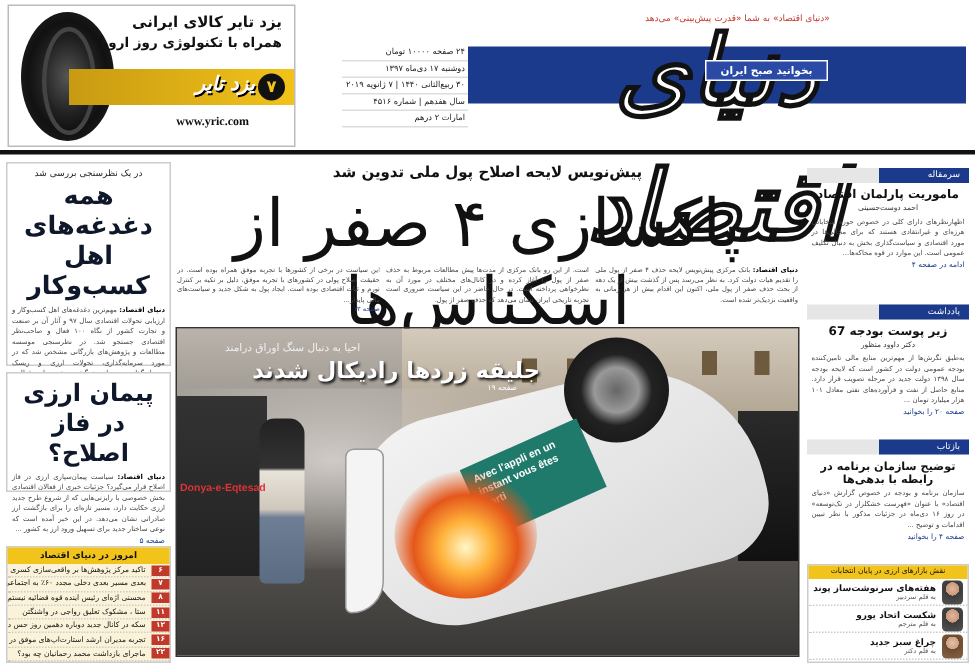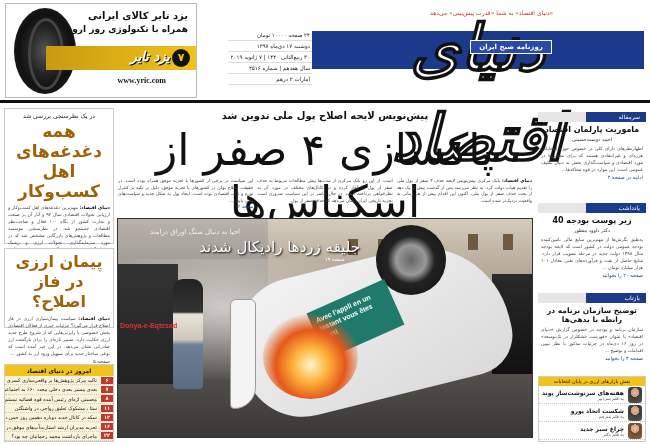--- a/index.html
+++ b/index.html
@@ -19,21 +19,21 @@
 #ad .url{position:absolute;right:30px;top:72px;font-size:8px;font-weight:bold;font-family:Liberation Serif, serif}
 #dateinfo{left:228px;top:30px;width:84px;font-size:5.5px;line-height:10px;color:#222}
 #dateinfo div{border-bottom:1px solid #ddd;padding-right:2px}
 #blue{left:312px;top:31px;width:332px;height:38px;background:#1b3a8c}
 #slogan{left:430px;top:9px;font-size:6px;color:#c0392b}
 #dailyTag{left:470px;top:40px;width:82px;height:14px;border:1px solid #fff;background:#2a4aa6;color:#fff;font-size:7px;text-align:center;line-height:12px;font-weight:bold}
 #logo{left:315px;top:3px;width:325px;height:90px;font-family:"DejaVu Serif",serif;font-size:64px;color:#fff;-webkit-text-stroke:1.5px #111;letter-spacing:2px;text-align:center;line-height:90px;font-weight:bold;font-style:italic}
 #mastRule{left:0;top:100px;width:650px;height:3px;background:#111}
 .box{border:1px solid #ccc;background:#fff}
 .kicker{font-size:6px;text-align:center;color:#222}
-.bighead{font-size:17px;font-weight:bold;text-align:center;line-height:20px;color:#a16207}
+.bighead{font-size:17px;font-weight:bold;text-align:center;line-height:20px;color:#0f172a}
 .body{font-size:4.6px;line-height:7px;color:#444;text-align:justify;padding:0 3px}
 .body b{color:#000}
 .more{font-size:5px;color:#1b3a8c;padding:1px 3px}
 #lbox1{left:4px;top:108px;width:110px;height:136px}
 #lbox2{left:4px;top:248px;width:110px;height:80px}
 #todayBox{left:4px;top:364px;width:110px;height:78px;border:1px solid #ccc;background:#fbf3d9}
 #todayHead{height:11px;background:#f2c31a;font-size:6px;text-align:center;line-height:11px;font-weight:bold}
 .todayRow{display:flex;flex-direction:row-reverse;align-items:center;height:9.3px;border-bottom:1px dotted #ccc;font-size:5px}
 .todayNum{width:12px;height:7px;background:#c0392b;color:#fff;font-size:5px;text-align:center;line-height:7px;margin-left:2px;font-weight:bold}
 .todayTxt{flex:1;direction:rtl;text-align:right;white-space:nowrap;overflow:hidden;padding-right:2px}
@@ -49,21 +49,21 @@
 #photo .smoke{position:absolute;left:0;top:40px;width:260px;height:120px;background:radial-gradient(ellipse at 40% 40%,rgba(220,215,210,.85),rgba(150,145,140,.1) 70%)}
 #photo .car{position:absolute;left:120px;top:40px;width:270px;height:140px;border-radius:60px 90px 40px 60px;background:linear-gradient(160deg,#f4f4f4,#d9d9d9);transform:rotate(-14deg)}
 #photo .wheel{position:absolute;left:258px;top:6px;width:70px;height:70px;border-radius:50%;background:radial-gradient(circle,#666 0,#999 30%,#222 48%,#111 100%)}
 #photo .greenad{position:absolute;left:195px;top:75px;width:85px;height:50px;background:#1f7a6c;transform:rotate(-24deg);color:#fff;font-size:7px;font-weight:bold;padding:6px;line-height:9px;font-family:"Liberation Sans",sans-serif}
 #photo .fire{position:absolute;left:145px;top:95px;width:95px;height:85px;border-radius:50%;background:radial-gradient(circle at 50% 60%,#fff6c8 0,#ffb23a 25%,#e4571b 50%,rgba(120,40,10,0) 75%)}
 #photo .door{position:absolute;left:112px;top:80px;width:26px;height:110px;border-radius:8px 8px 30px 6px;background:#f4f4f4;border:1px solid #999}
 #photo .person{position:absolute;left:55px;top:60px;width:30px;height:110px;background:linear-gradient(180deg,#222 0,#333 30%,#e8e3da 32%,#cfc7bb 55%,#6d7e95 60%,#5a6b82 100%);border-radius:10px 10px 4px 4px}
 #photo .crowd{position:absolute;left:0;top:45px;width:60px;height:120px;background:linear-gradient(180deg,#333,#222)}
 #photo .crowdR{position:absolute;right:0;top:55px;width:40px;height:100px;background:linear-gradient(180deg,#2a2a2a,#111)}
 #photoCapKicker{left:150px;top:228px;width:210px;font-size:7px;color:#f0f0f0;text-align:left;direction:rtl}
-#photoCap{left:130px;top:238px;width:230px;font-size:15px;font-weight:normal;color:#fff;text-shadow:1px 1px 2px #000;text-align:right;direction:rtl}
+#photoCap{left:130px;top:238px;width:230px;font-size:15px;font-weight:bold;color:#fff;text-shadow:1px 1px 2px #000;text-align:right;direction:rtl}
 #photoMore{left:325px;top:256px;font-size:5px;color:#fff}
 #watermark{left:120px;top:322px;font-size:7px;color:#d33;font-weight:bold;font-family:"Liberation Sans",sans-serif}
 
 .secTag{height:10px;background:#1b3a8c;color:#fff;font-size:6px;text-align:right;padding-right:6px;line-height:10px;direction:rtl;width:60px;margin-left:auto}
 .secBar{background:#e6e6e6;height:10px}
 .rhead{font-size:8px;font-weight:bold;text-align:center;direction:rtl;margin-top:3px}
 .rauthor{font-size:5px;text-align:center;color:#333;margin:2px 0 3px}
 #rbox1{left:538px;top:112px;width:108px;height:90px}
 #rbox2{left:538px;top:203px;width:108px;height:90px}
 #rbox3{left:538px;top:293px;width:108px;height:80px}
@@ -91,21 +91,21 @@
 <div id="dateinfo" class="abs rtl">
   <div>۲۴ صفحه ۱۰۰۰۰ تومان</div>
   <div>دوشنبه ۱۷ دی‌ماه ۱۳۹۷</div>
   <div>۳۰ ربیع‌الثانی ۱۴۴۰ | ۷ ژانویه ۲۰۱۹</div>
   <div>سال هفدهم | شماره ۴۵۱۶</div>
   <div>امارات ۲ درهم</div>
 </div>
 <div id="blue" class="abs"></div>
 <div id="slogan" class="abs rtl">«دنیای اقتصاد» به شما «قدرت پیش‌بینی» می‌دهد</div>
 <div id="logo" class="abs rtl">دنیای اقتصاد</div>
-<div id="dailyTag" class="abs rtl">روزنامه صبح ایران</div>
+<div id="dailyTag" class="abs rtl">بخوانید صبح ایران</div>
 <div id="mastRule" class="abs"></div>
 
 <div id="lbox1" class="abs box">
   <div class="kicker rtl" style="text-align:center;margin-top:3px">در یک نظرسنجی بررسی شد</div>
   <div class="bighead rtl" style="text-align:center;margin:2px 0 3px">همه دغدغه‌های اهل کسب‌وکار</div>
   <div class="body rtl"><b>دنیای اقتصاد:</b> <span>مهم‌ترین دغدغه‌های اهل کسب‌وکار و ارزیابی تحولات اقتصادی سال ۹۷ و آثار آن بر صنعت و تجارت کشور از نگاه ۱۰۰ فعال و صاحب‌نظر اقتصادی جستجو شد. در نظرسنجی موسسه مطالعات و پژوهش‌های بازرگانی مشخص شد که در مورد سرمایه‌گذاری، تحولات ارزی و ریسک سرمایه‌گذاری ... از بزرگ‌ترین تهدیدهای فعالیت بنگاه‌های تولیدی صنعتی به شمار می‌رود که موارد مانند نوسانات ارزی، تحریم‌ها، مساله مرجع و تعدد نهادهای رسمی، کاهش سرمایه و ... از جمله آنهاست.</span></div>
   <div class="more rtl">صفحه ۳</div>
 </div>
 
 <div id="lbox2" class="abs box">
@@ -182,21 +182,21 @@
   <div class="rhead">ماموریت پارلمان اقتصاد</div>
   <div class="rauthor rtl" style="text-align:center">احمد دوست‌حسینی</div>
   <div class="body rtl">اظهارنظرهای دارای کلی در خصوص حوزه انتخاباتی هرزه‌ای و غیرانتقادی هستند که برای مجالی‌ها در مورد اقتصادی و سیاست‌گذاری بخش به دنبال تکلیف عمومی است. این موارد در قوه محاکه‌ها...</div>
   <div class="more rtl">ادامه در صفحه ۴</div>
 </div>
 
 <div id="rbox2" class="abs">
   <div class="secBar">
       <div class="secTag">یادداشت</div>
     </div>
-  <div class="rhead">زیر پوست بودجه 40</div>
+  <div class="rhead">زیر پوست بودجه 67</div>
   <div class="rauthor rtl" style="text-align:center">دکتر داوود منظور</div>
   <div class="body rtl">به‌طبق نگرش‌ها از مهم‌ترین منابع مالی تامین‌کننده بودجه عمومی دولت در کشور است که لایحه بودجه سال ۱۳۹۸ دولت جدید در مرحله تصویب قرار دارد. منابع حاصل از نفت و فرآورده‌های نفتی معادل ۱۰۱ هزار میلیارد تومان ...</div>
   <div class="more rtl">صفحه ۲۰ را بخوانید</div>
 </div>
 
 <div id="rbox3" class="abs">
   <div class="secBar">
       <div class="secTag">بازتاب</div>
     </div>
   <div class="rhead" style="font-size:7.5px">توضیح سازمان برنامه در رابطه با بدهی‌ها</div>

